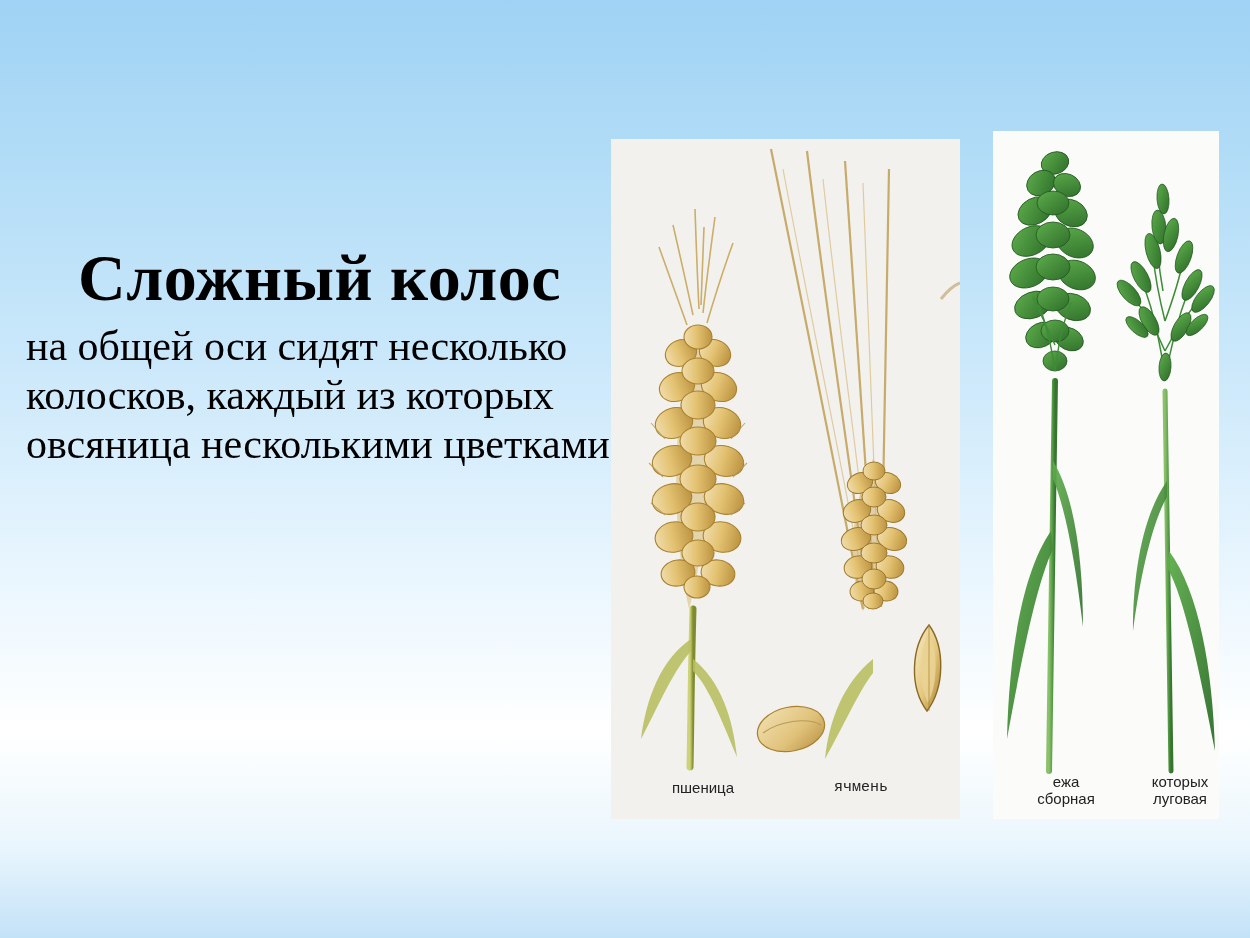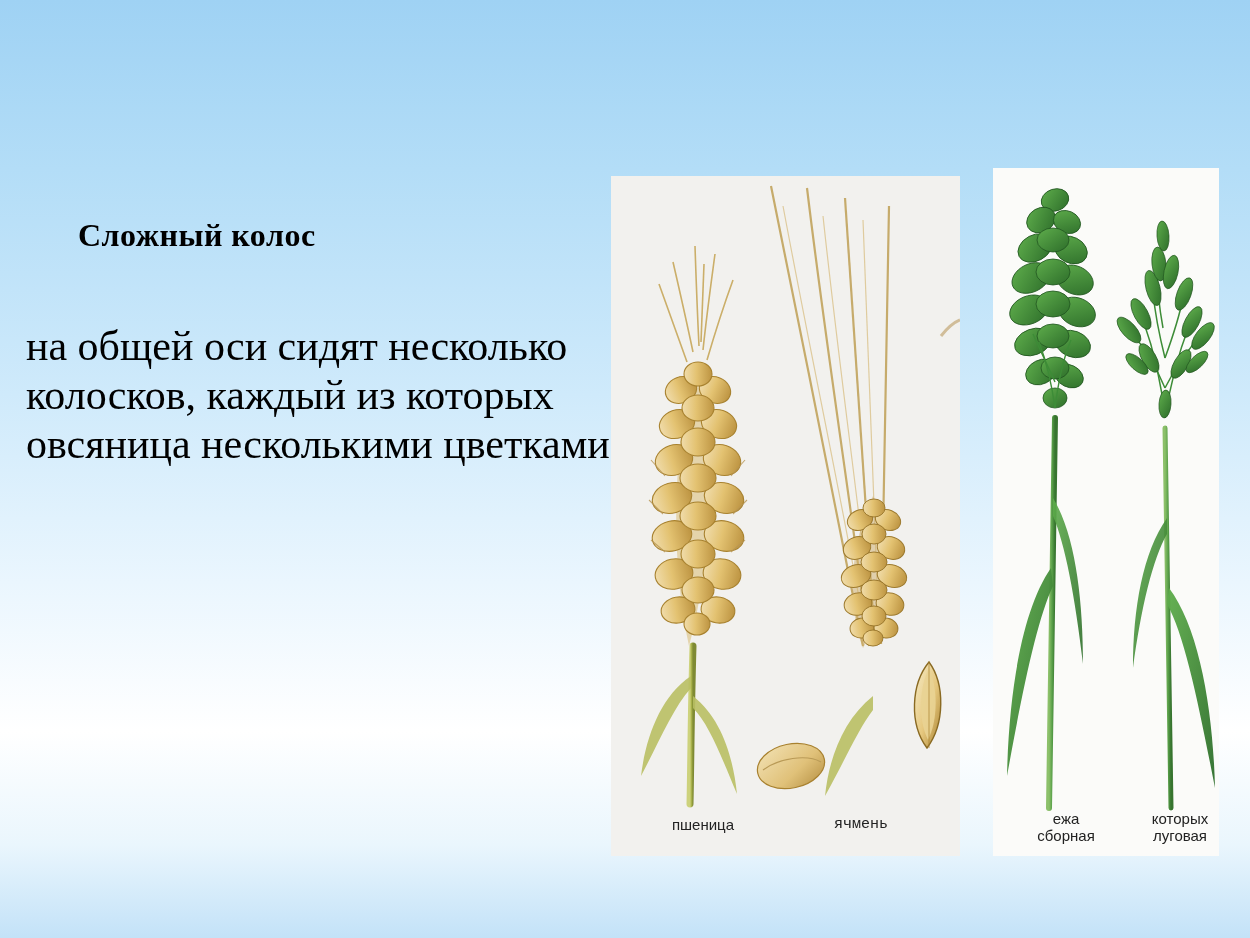--- a/index.html
+++ b/index.html
@@ -25,42 +25,41 @@
         #eaf6fd 90%,
         #c3e2f8 100%);
     overflow: hidden;
   }
   .title {
     position: absolute;
     left: 78px;
     top: 196px;
     font-family: "Liberation Serif", serif;
     font-weight: bold;
-    font-size: 32px;
+    font-size: 66px;
     color: #000000;
     letter-spacing: 0.5px;
     white-space: nowrap;
   }
   .body-text {
     position: absolute;
     left: 26px;
     top: 322px;
     width: 590px;
     font-family: "Liberation Serif", serif;
     font-size: 42px;
     line-height: 1.17;
     color: #000000;
   }
 
   
   .panel {
     position: absolute;
     background: #f2f1ee;
     overflow: hidden;
-    margin-top: 37px;
   }
   #panel-cereals {
     left: 611px;
     top: 139px;
     width: 349px;
     height: 680px;
   }
   #panel-grasses {
     left: 993px;
     top: 131px;

